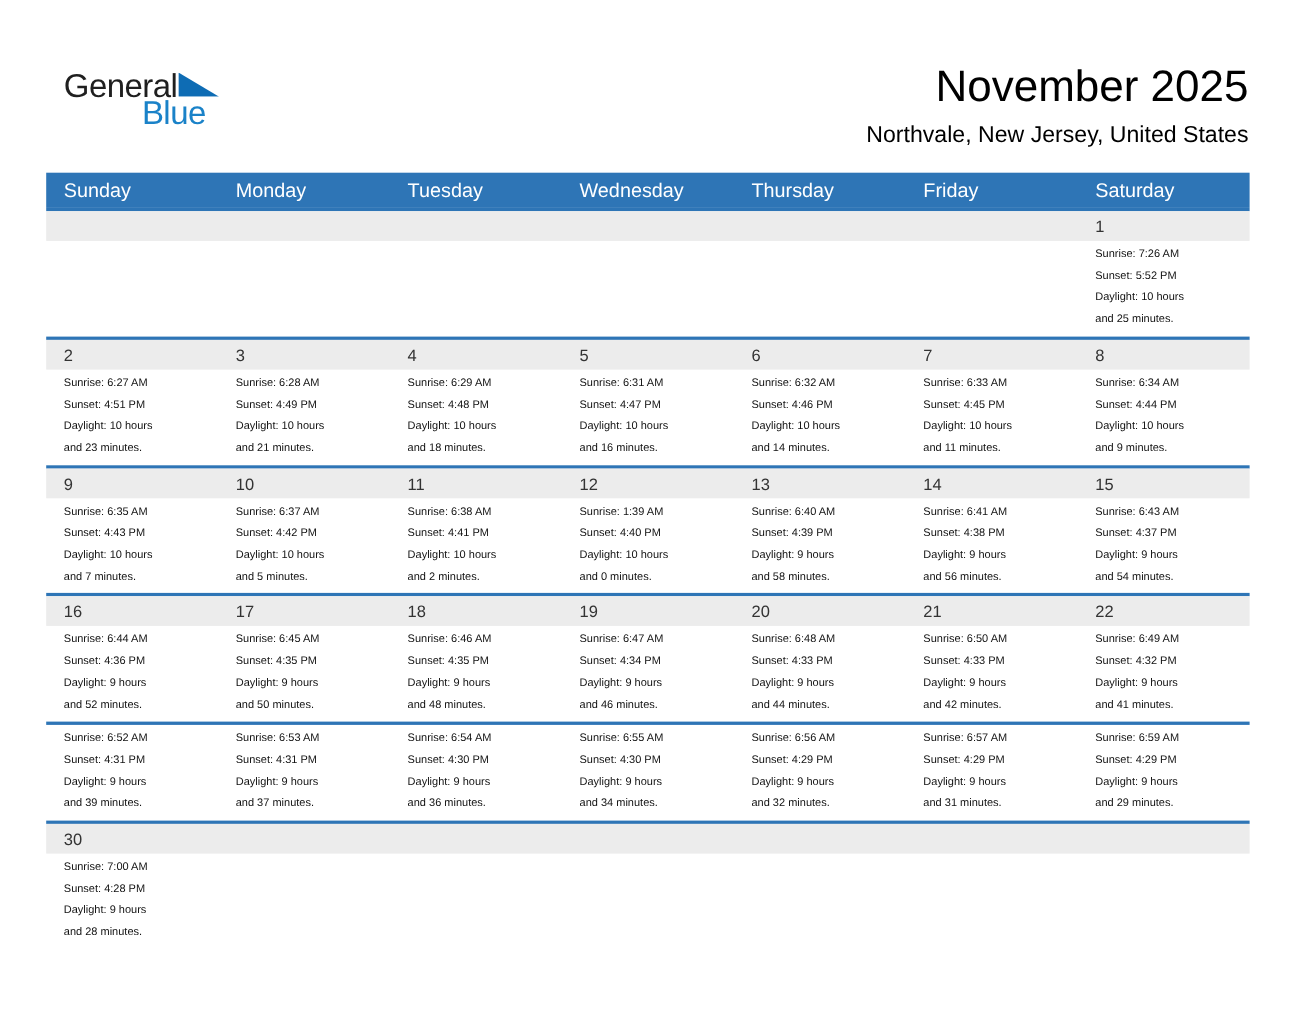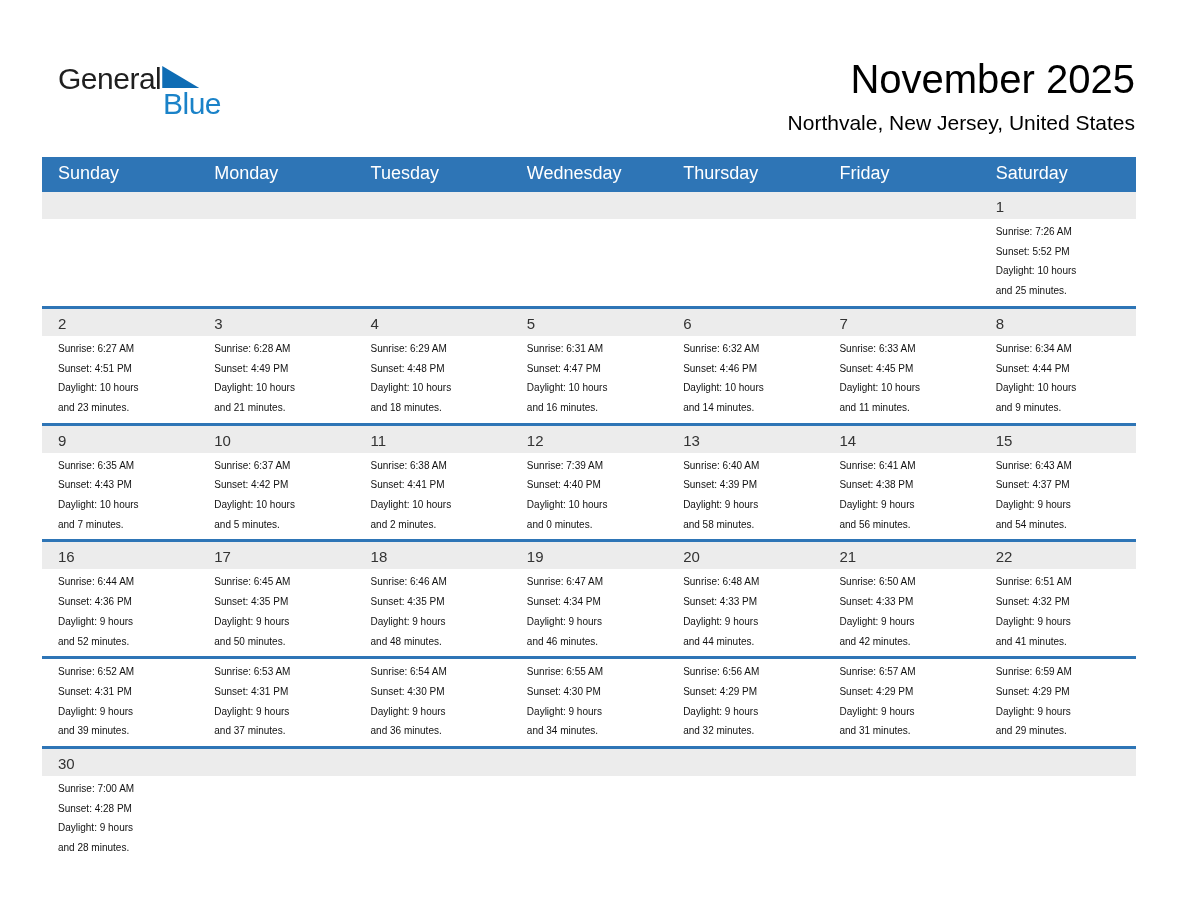--- a/index.html
+++ b/index.html
@@ -21,21 +21,21 @@
   .logo{position:absolute;left:58px;top:64px;line-height:1;}
   .logo-row1{display:flex;align-items:flex-start;}
   .logo-general{font-size:30px;letter-spacing:-0.5px;color:var(--logo-dark);}
   .logo-triangle{
     width:37px;height:22px;margin-left:1px;margin-top:2px;
     background:var(--logo-tri);
     clip-path:polygon(0 0,100% 100%,0 100%);
   }
   .logo-blue-txt{
     font-size:30px;letter-spacing:-0.5px;color:var(--logo-blue);
-    margin-left:105px;margin-top:-5px;
+    margin-left:71px;margin-top:-5px;
   }
   .titles{position:absolute;right:53px;top:56px;text-align:right;}
   .page-title{font-size:40px;color:#000;line-height:1.15;}
   .page-subtitle{font-size:21px;color:#000;margin-top:9px;}
   
   .calendar{margin:0 52px 0 42px;}
   .weekday-row{
     display:grid;grid-template-columns:repeat(7,1fr);
     background:var(--blue);height:32px;align-items:center;
   }
@@ -181,21 +181,21 @@
             <div class="det-line">Daylight: 10 hours</div>
             <div class="det-line">and 5 minutes.</div>
           </div>
           <div class="det-cell">
             <div class="det-line">Sunrise: 6:38 AM</div>
             <div class="det-line">Sunset: 4:41 PM</div>
             <div class="det-line">Daylight: 10 hours</div>
             <div class="det-line">and 2 minutes.</div>
           </div>
           <div class="det-cell">
-            <div class="det-line">Sunrise: 7:39 AM</div>
+            <div class="det-line">Sunrise: 1:39 AM</div>
             <div class="det-line">Sunset: 4:40 PM</div>
             <div class="det-line">Daylight: 10 hours</div>
             <div class="det-line">and 0 minutes.</div>
           </div>
           <div class="det-cell">
             <div class="det-line">Sunrise: 6:40 AM</div>
             <div class="det-line">Sunset: 4:39 PM</div>
             <div class="det-line">Daylight: 9 hours</div>
             <div class="det-line">and 58 minutes.</div>
           </div>
@@ -254,21 +254,21 @@
             <div class="det-line">Daylight: 9 hours</div>
             <div class="det-line">and 44 minutes.</div>
           </div>
           <div class="det-cell">
             <div class="det-line">Sunrise: 6:50 AM</div>
             <div class="det-line">Sunset: 4:33 PM</div>
             <div class="det-line">Daylight: 9 hours</div>
             <div class="det-line">and 42 minutes.</div>
           </div>
           <div class="det-cell">
-            <div class="det-line">Sunrise: 6:51 AM</div>
+            <div class="det-line">Sunrise: 6:49 AM</div>
             <div class="det-line">Sunset: 4:32 PM</div>
             <div class="det-line">Daylight: 9 hours</div>
             <div class="det-line">and 41 minutes.</div>
           </div>
         </div>
       </div>
       <div class="week">
         <div class="det-row">
           <div class="det-cell">
             <div class="det-line">Sunrise: 6:52 AM</div>

